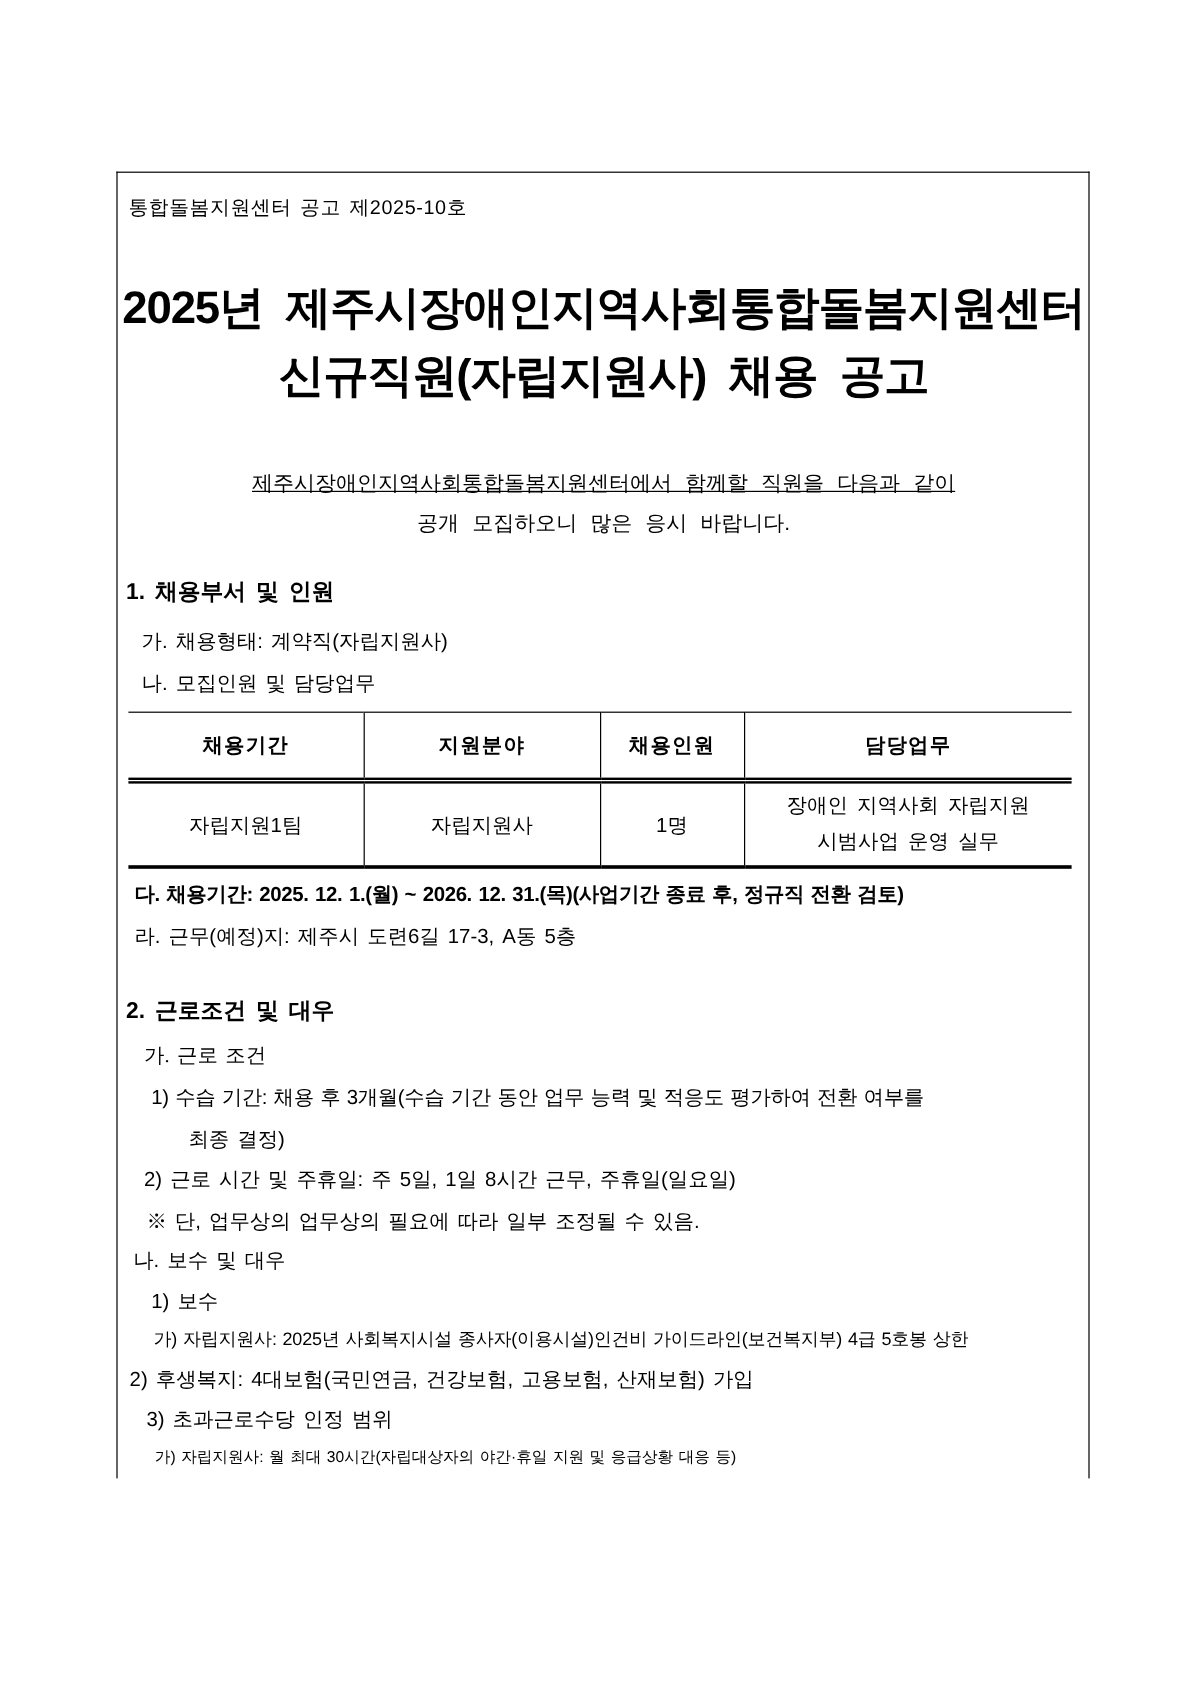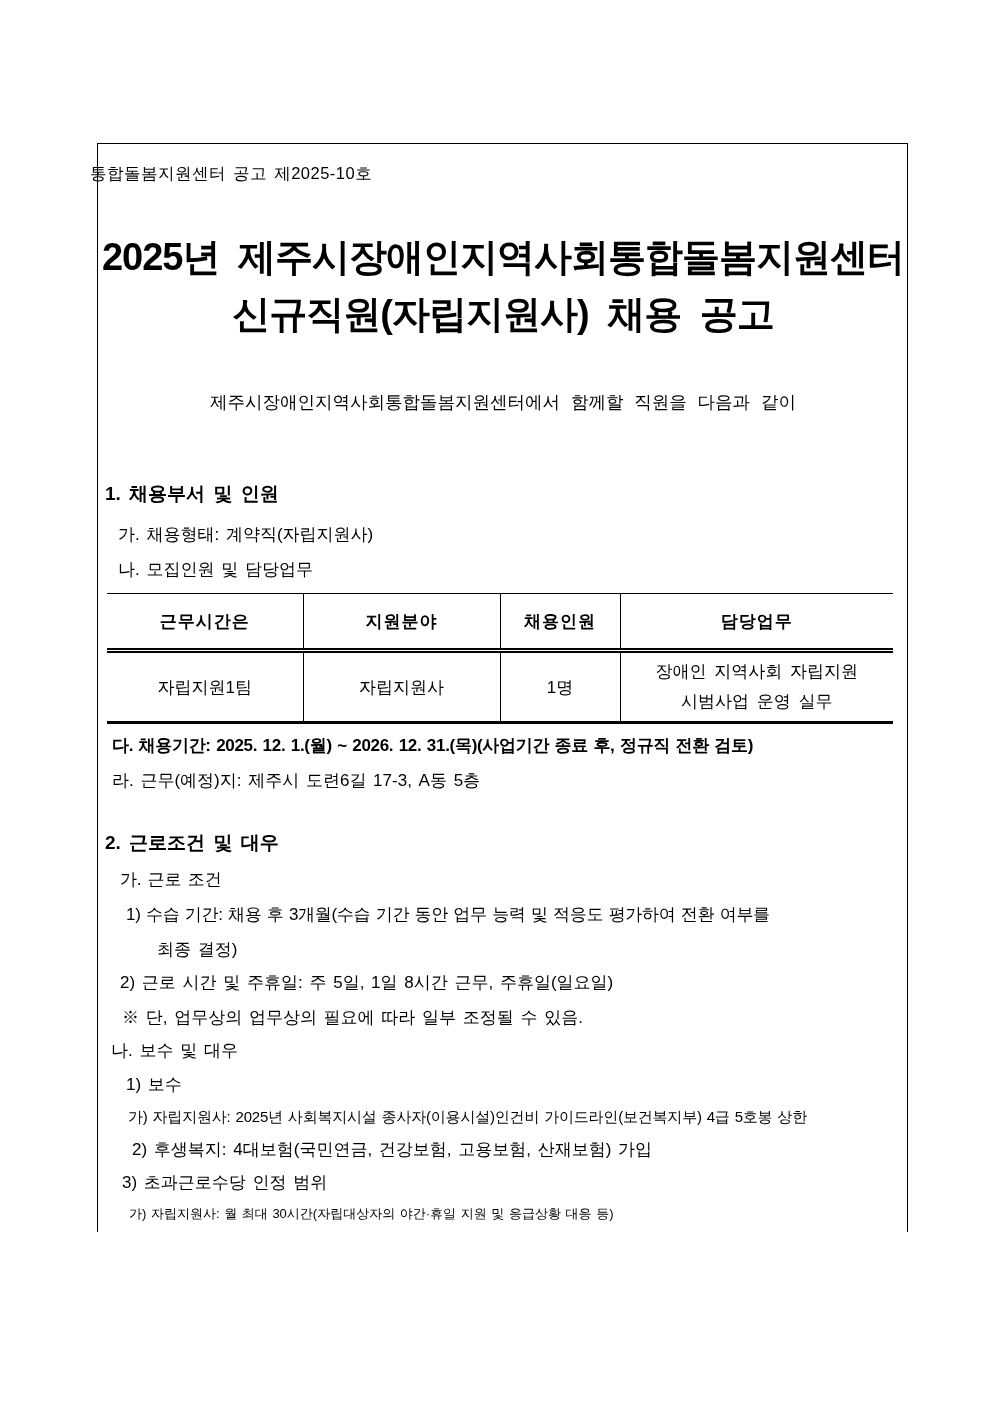--- a/index.html
+++ b/index.html
@@ -112,41 +112,42 @@
     word-spacing: 3px;
   }
 </style>
 </head>
 <body>
 
 <div class="canvas">
 
   <div class="page-frame"></div>
 
-  <div class="line notice" style="left:90px; top:162px;">통합돌봄지원센터 공고 제2025-10호</div>
+  <div class="line notice" style="left:107px; top:162px;">통합돌봄지원센터 공고 제2025-10호</div>
 
   <div class="doc-title" style="top:234px;">2025년 제주시장애인지역사회통합돌봄지원센터</div>
   <div class="doc-title" style="top:291px;">신규직원(자립지원사) 채용 공고</div>
 
-  <div class="intro" style="top:390px;">제주시장애인지역사회통합돌봄지원센터에서 함께할 직원을 다음과 같이</div>
+  <div class="intro" style="top:390px;text-decoration:underline;">제주시장애인지역사회통합돌봄지원센터에서 함께할 직원을 다음과 같이</div>
+  <div class="intro" style="top:424px;">공개 모집하오니 많은 응시 바랍니다.</div>
 
   <div class="line sec-head" style="left:105px; top:482px;">1. 채용부서 및 인원</div>
   <div class="line" style="left:118px; top:523px;">가. 채용형태: 계약직(자립지원사)</div>
   <div class="line" style="left:118px; top:558px;">나. 모집인원 및 담당업무</div>
 
   <table class="recruit-table">
     <colgroup>
       <col style="width:196px;">
       <col style="width:197px;">
       <col style="width:120px;">
       <col style="width:273px;">
     </colgroup>
     <thead>
       <tr>
-        <th>근무시간은</th>
+        <th>채용기간</th>
         <th>지원분야</th>
         <th>채용인원</th>
         <th>담당업무</th>
       </tr>
     </thead>
     <tbody>
       <tr>
         <td>자립지원1팀</td>
         <td>자립지원사</td>
         <td>1명</td>
@@ -163,17 +164,17 @@
 
   <div class="line sec-head" style="left:105px; top:831px;">2. 근로조건 및 대우</div>
   <div class="line" style="left:120px; top:868px;font-family:Liberation Serif, serif;">가. 근로 조건</div>
   <div class="line tight" style="left:126px; top:903px;">1) 수습 기간: 채용 후 3개월(수습 기간 동안 업무 능력 및 적응도 평가하여 전환 여부를</div>
   <div class="line" style="left:157px; top:938px;">최종 결정)</div>
   <div class="line" style="left:120px; top:971px;">2) 근로 시간 및 주휴일: 주 5일, 1일 8시간 근무, 주휴일(일요일)</div>
   <div class="line" style="left:122px; top:1006px;">※ 단, 업무상의 업무상의 필요에 따라 일부 조정될 수 있음.</div>
   <div class="line" style="left:111px; top:1039px;">나. 보수 및 대우</div>
   <div class="line" style="left:126px; top:1073px;">1) 보수</div>
   <div class="line small-line" style="left:128px; top:1105px;">가) 자립지원사: 2025년 사회복지시설 종사자(이용시설)인건비 가이드라인(보건복지부) 4급 5호봉 상한</div>
-  <div class="line" style="left:132px; top:1138px;">2) 후생복지: 4대보험(국민연금, 건강보험, 고용보험, 산재보험) 가입</div>
+  <div class="line" style="left:108px; top:1138px;">2) 후생복지: 4대보험(국민연금, 건강보험, 고용보험, 산재보험) 가입</div>
   <div class="line" style="left:122px; top:1171px;">3) 초과근로수당 인정 범위</div>
   <div class="line mid-line" style="left:129px; top:1202px;">가) 자립지원사: 월 최대 30시간(자립대상자의 야간·휴일 지원 및 응급상황 대응 등)</div>
 
 </div>
 
 </body></html>

